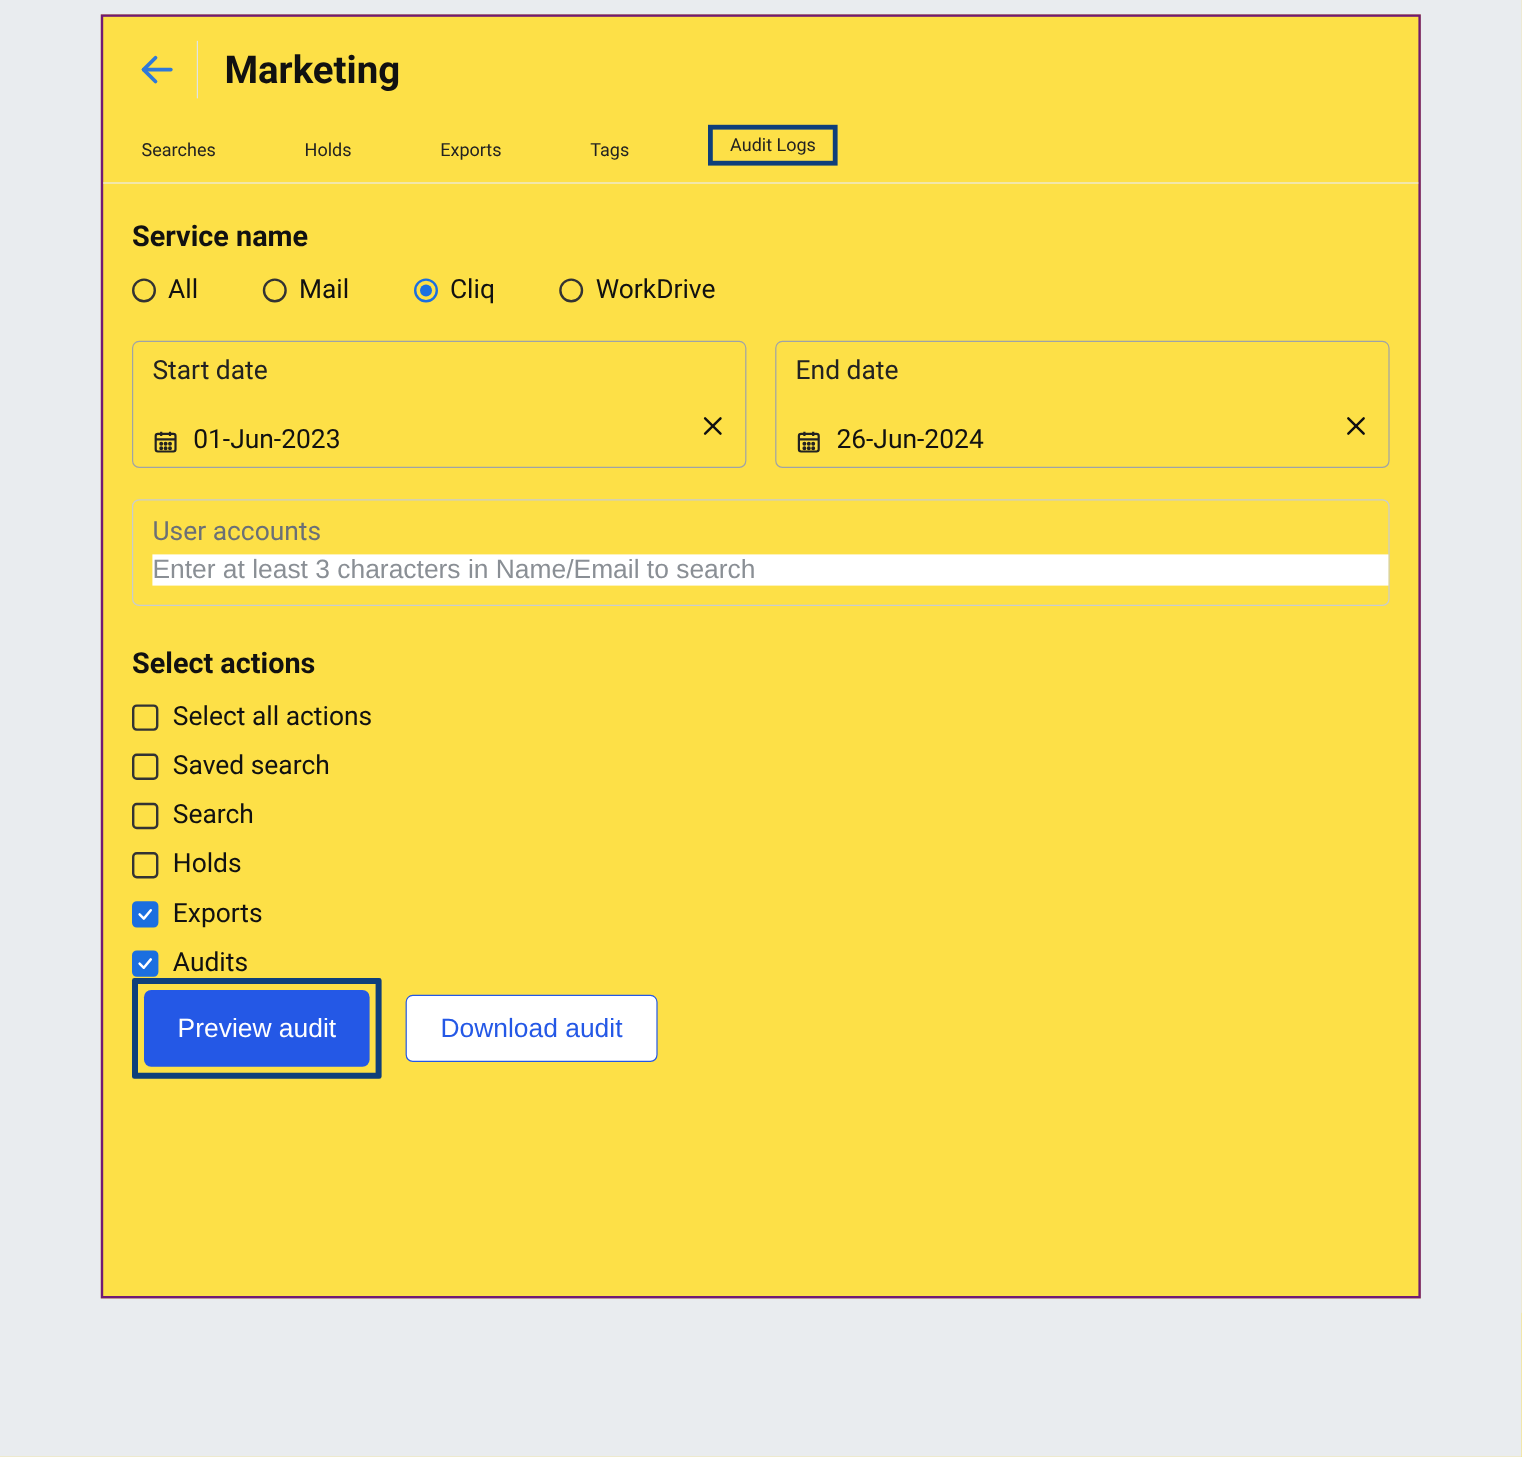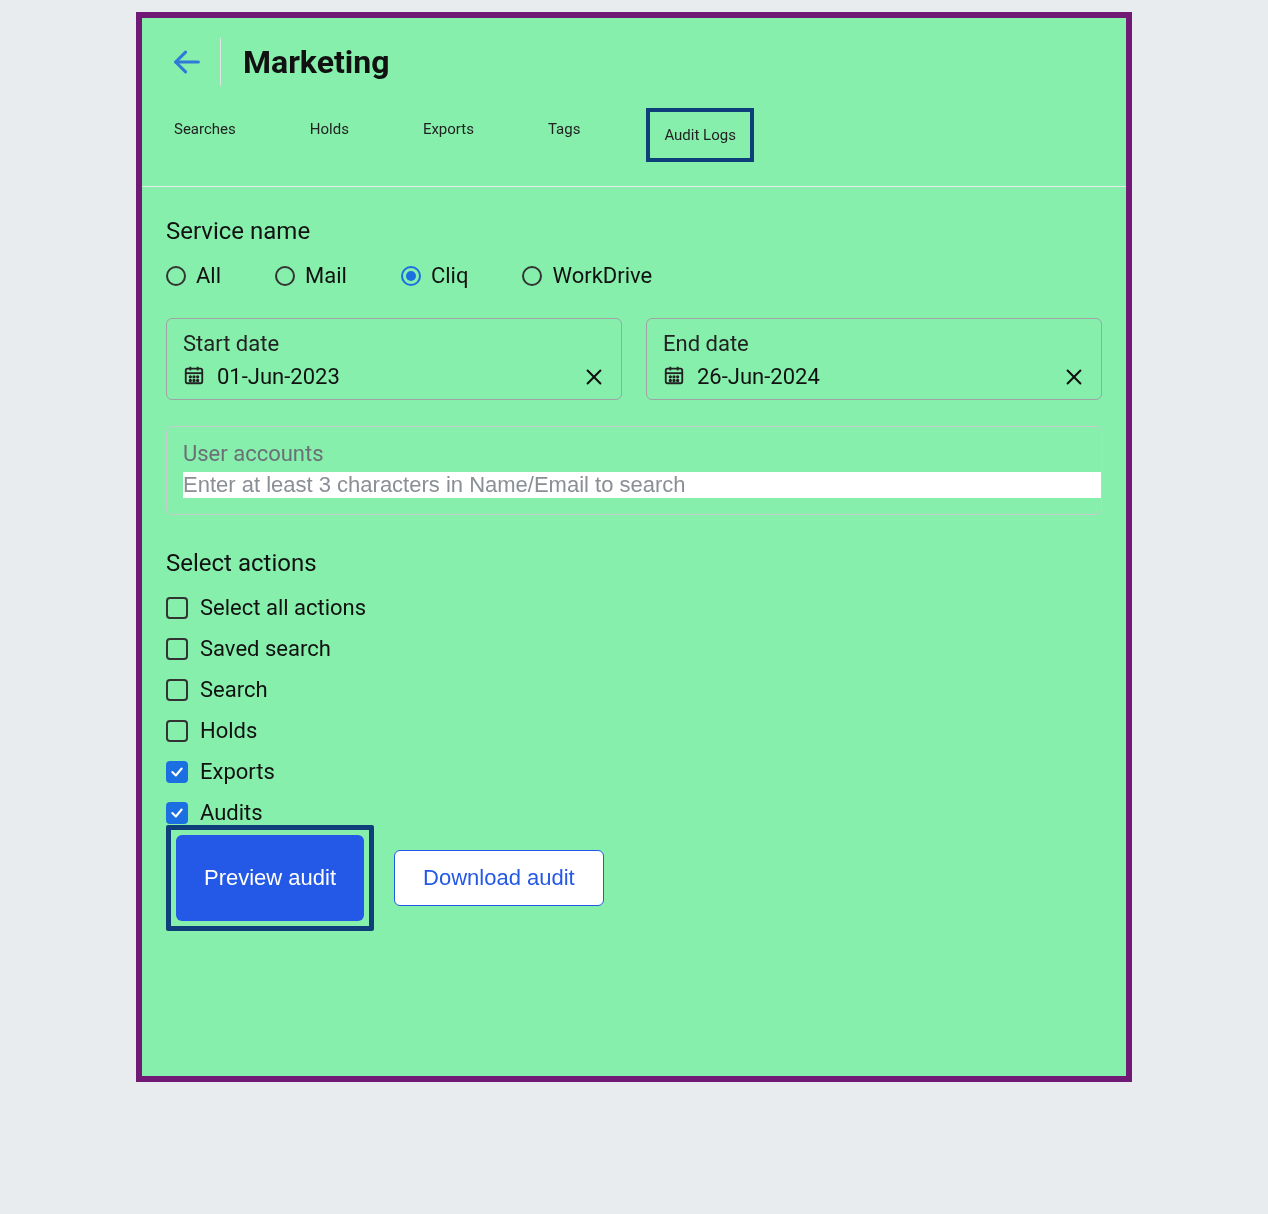--- a/index.html
+++ b/index.html
@@ -1,22 +1,22 @@
 <!DOCTYPE html>
 <html><head>
   <meta charset="utf-8">
   <style>
     * { box-sizing: border-box; margin: 0; padding: 0; }
     html, body { background: #e9ecef; font-family: -apple-system, "Segoe UI", Roboto, "Helvetica Neue", Arial, sans-serif; color: #111; }
     .frame {
-      width: 996px;
+      width: 1100px;
       min-height: 1070px;
-      background: #86efac;
+      background: #fde047;
       margin: 12px auto;
-      border: 6px solid #701a75;
+      border: 2px solid #701a75;
       position: relative;
     }
     
     .hdr {
       display: flex;
       align-items: center;
       padding: 20px 24px 10px 24px;
     }
     .back-btn {
       width: 42px; height: 42px;
@@ -42,31 +42,31 @@
       border-bottom: 1px solid #ececec;
       font-size: 15px;
       color: #222;
     }
     .tab {
       padding: 6px 8px 16px 8px;
       cursor: pointer;
     }
     .tab-highlight {
       border: 4px solid #0f3f7a;
-      padding: 14px 14px;
+      padding: 4px 14px;
       margin-top: -6px;
-      margin-bottom: 24px;
+      margin-bottom: 14px;
     }
     
     .body {
       padding: 30px 24px 24px 24px;
     }
     .section-title {
       font-size: 24px;
-      font-weight: 400;
+      font-weight: 700;
       margin-bottom: 18px;
     }
     .radio-row {
       display: flex;
       gap: 54px;
       font-size: 22px;
       margin-bottom: 30px;
       text-align: right;
     }
     .radio-opt {
@@ -106,23 +106,24 @@
       color: #222;
       margin-bottom: 8px;
     }
     .date-val-row {
       display: flex;
       align-items: center;
       justify-content: space-between;
     }
     .date-val-left {
       display: flex;
-      align-items: flex-start;
+      align-items: flex-end;
       gap: 12px;
       font-size: 22px;
+      margin-top: 24px;
     }
     .cal-icon { width: 22px; height: 22px; color: #222; }
     .x-icon { width: 22px; height: 22px; cursor: pointer; color: #111; }
     
     .user-box {
       border: 1px solid #c8ccd0;
       border-radius: 6px;
       padding: 14px 0 16px 16px;
       margin-bottom: 34px;
     }
@@ -172,21 +173,21 @@
     }
     .btn-primary-wrap {
       border: 5px solid #0f3f7a;
       padding: 5px;
       border-radius: 2px;
     }
     .btn-primary {
       background: #2458e6;
       color: #fff;
       font-size: 22px;
-      padding: 30px 28px;
+      padding: 19px 28px;
       border: none;
       border-radius: 6px;
       cursor: pointer;
     }
     .btn-secondary {
       background: #fff;
       color: #2458e6;
       font-size: 22px;
       padding: 14px 28px;
       border: 1.5px solid #2458e6;

